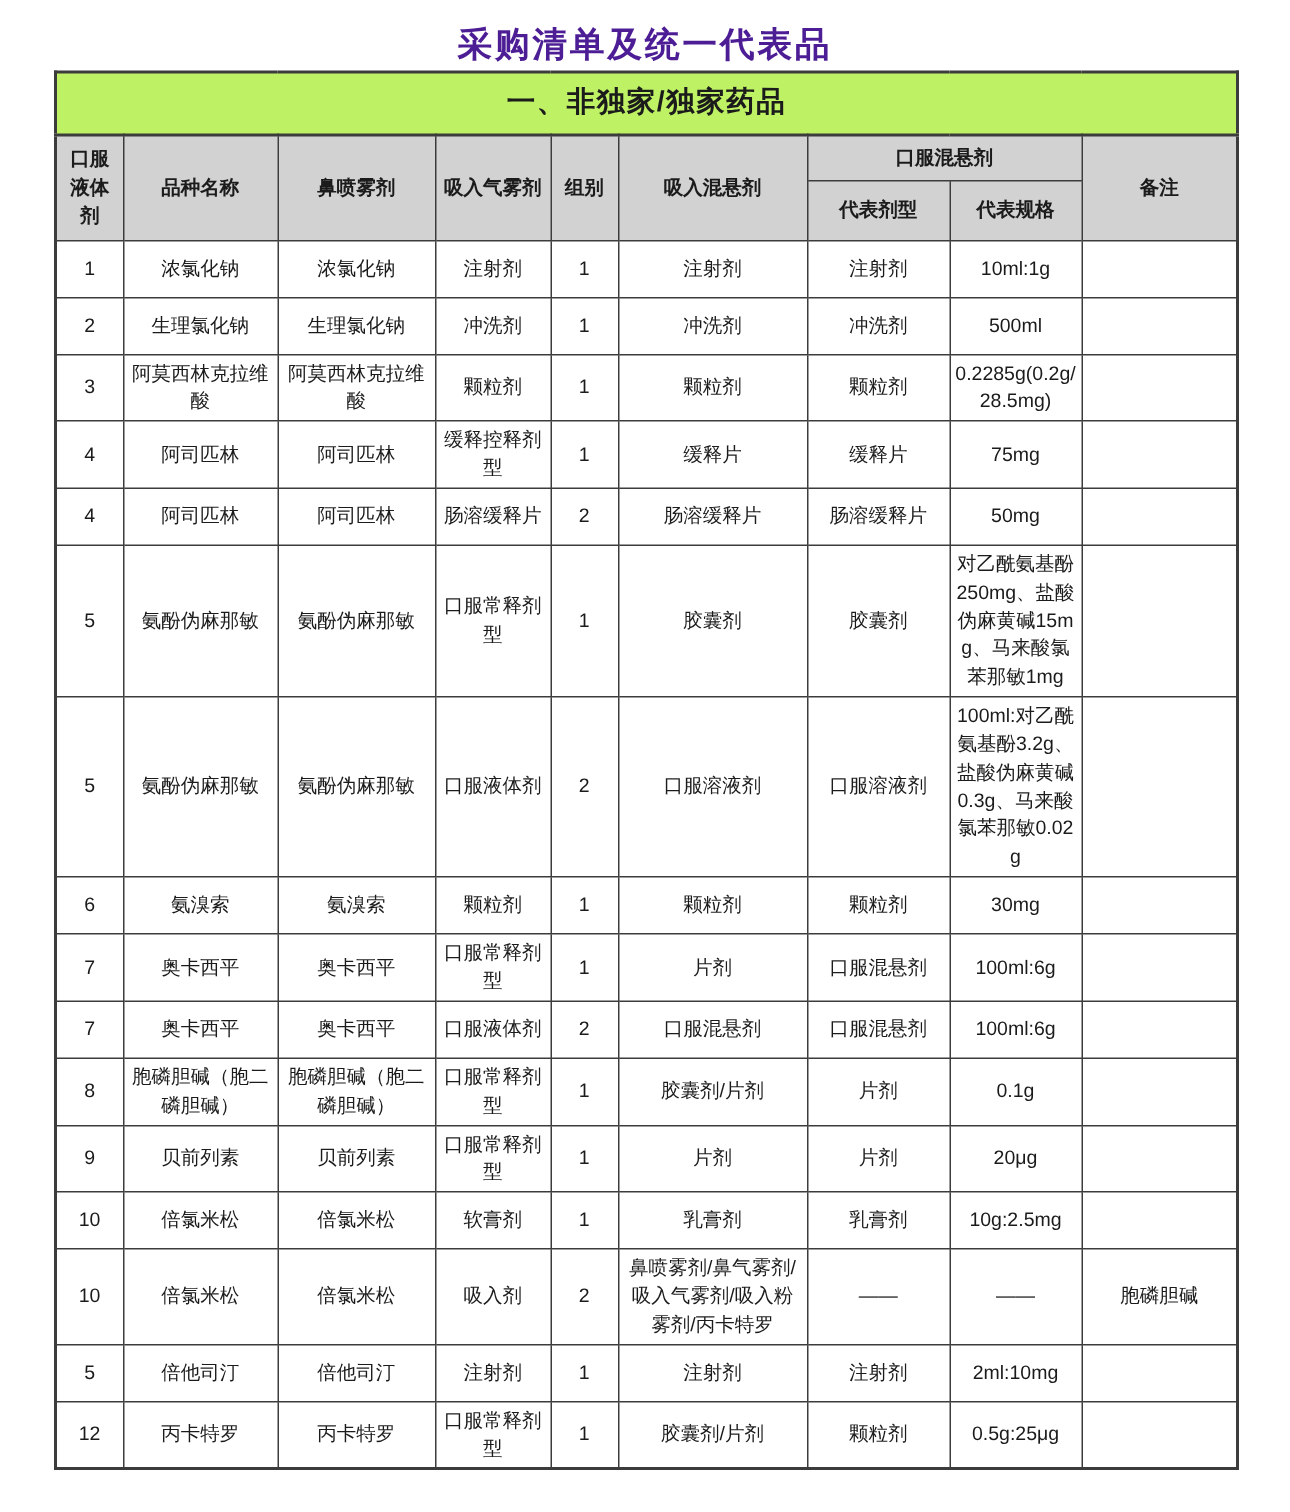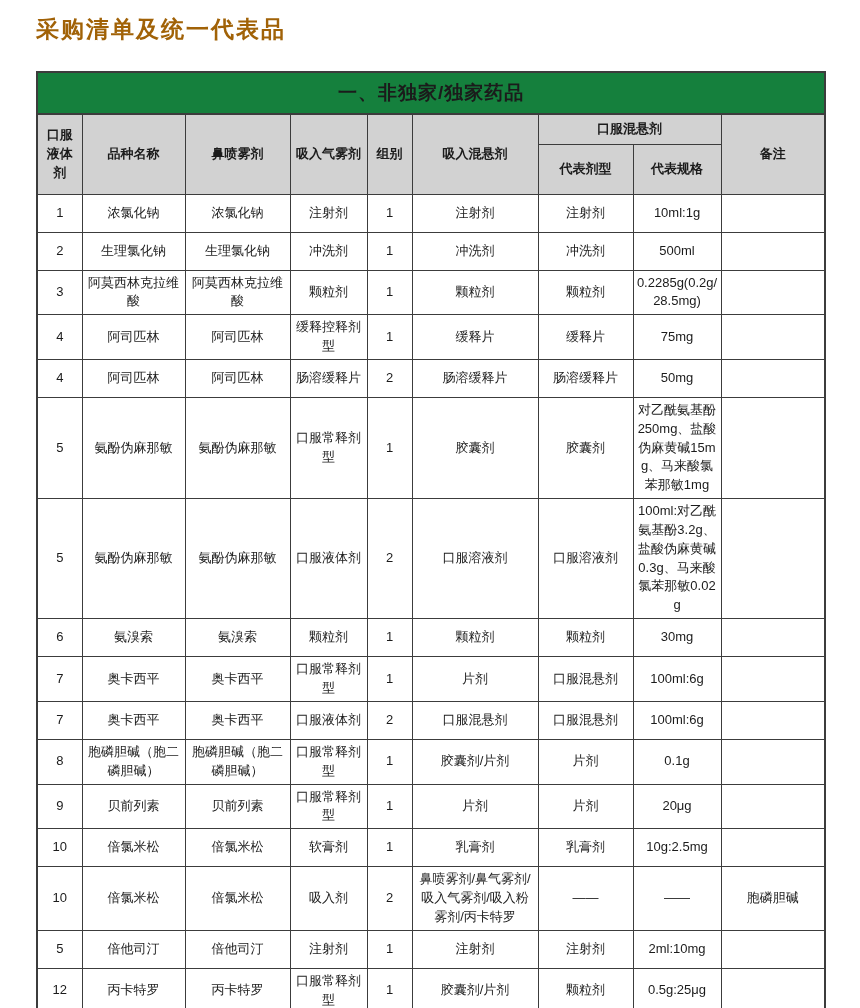--- a/index.html
+++ b/index.html
@@ -11,55 +11,56 @@
   *{box-sizing:border-box;margin:0;padding:0;}
   html,body{width:860px;background:var(--page-bg);}
   body{
     font-family:"Liberation Sans","DejaVu Sans",sans-serif;
     color:var(--text);
     height:1008px;
     overflow:hidden;
   }
   .page{width:860px;padding:10px 36px 12px 36px;}
   .title{
+    text-align:center;
     font-size:23px;
     font-weight:bold;
     letter-spacing:2px;
-    padding:4px 0 26px 0;
-    color:#a16207;
+    padding:4px 0 2px 0;
+    color:#4c1d95;
   }
   table.main-table{
     width:788px;
     border-collapse:collapse;
     table-layout:fixed;
     border:2px solid var(--border);
   }
   .main-table th,.main-table td{
     border:1px solid var(--border);
     text-align:center;
     vertical-align:middle;
     font-size:13px;
     line-height:1.45;
     padding:3px 3px;
     word-break:break-all;
   }
   tr.section-row th{
-    background:#15803d;
+    background:#bef264;
     font-size:19px;
     font-weight:bold;
     letter-spacing:1px;
     height:42px;
     border-bottom:2px solid var(--border);
   }
   tr.head-row th{
     background:var(--header-bg);
     font-weight:bold;
   }
   tr.head-row.top th{height:30px;}
-  tr.head-row.sub th{height:50px;}
+  tr.head-row.sub th{height:40px;}
   tbody td{height:38px;background:#ffffff;}
   td.c-seq,td.c-group{font-family:"Liberation Sans","DejaVu Sans",sans-serif;}
 </style>
 </head>
 <body>
 
 <div class="page">
   <div class="title">采购清单及统一代表品</div>
 
   <table class="main-table">

